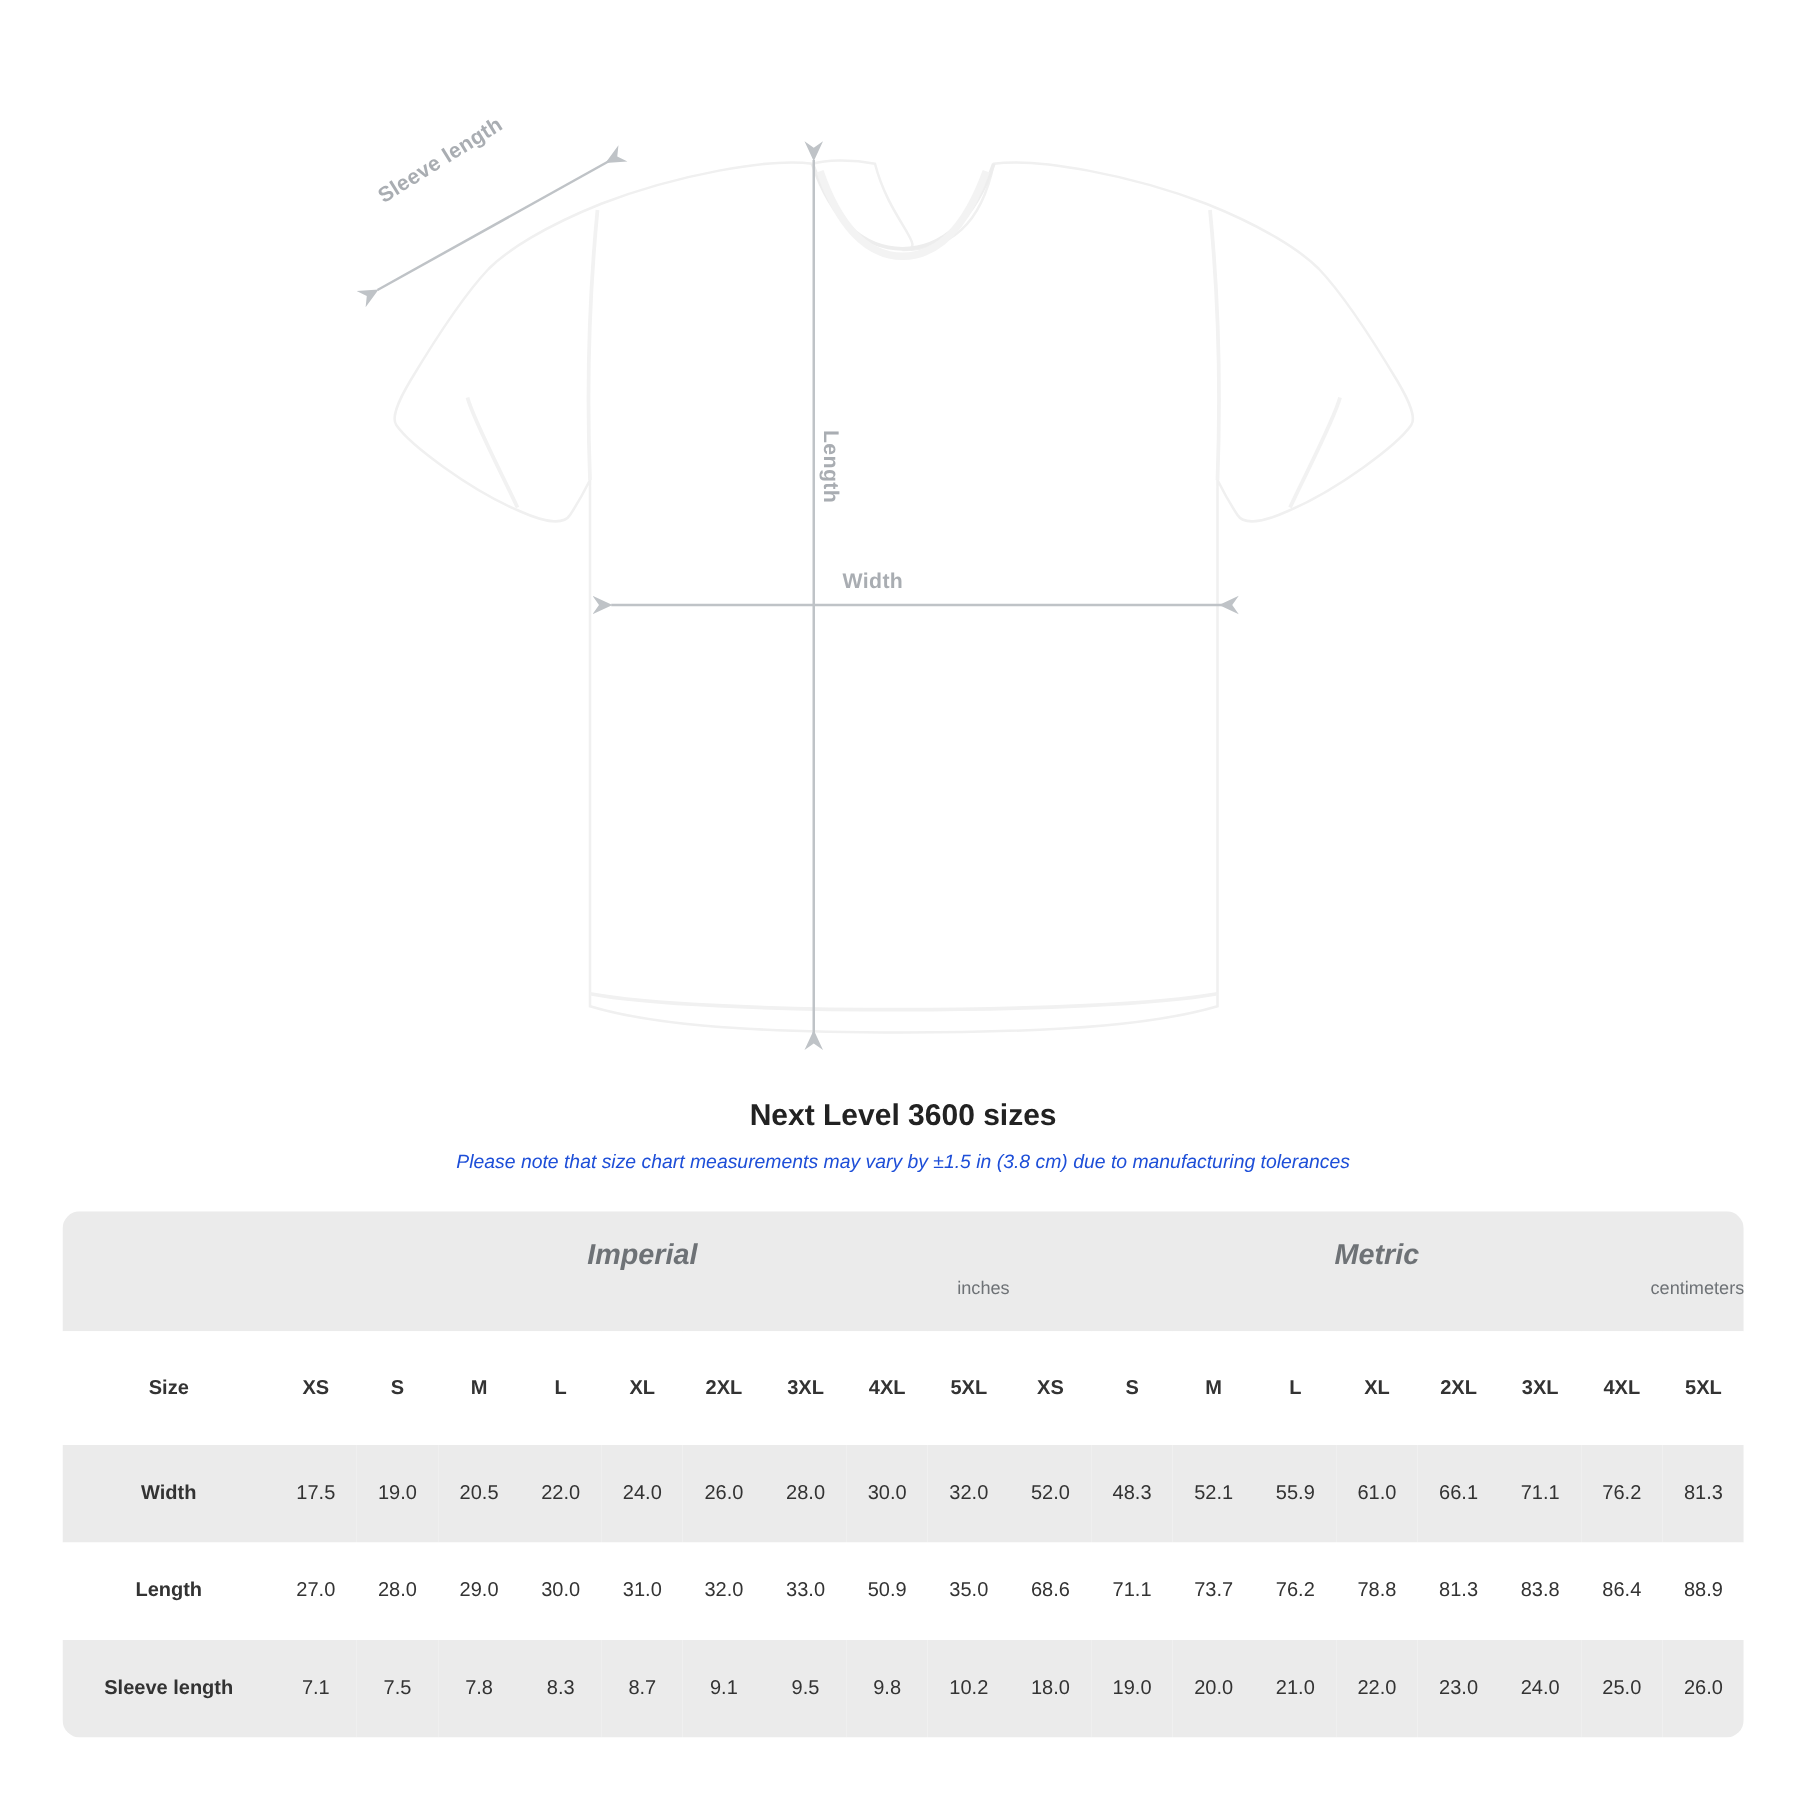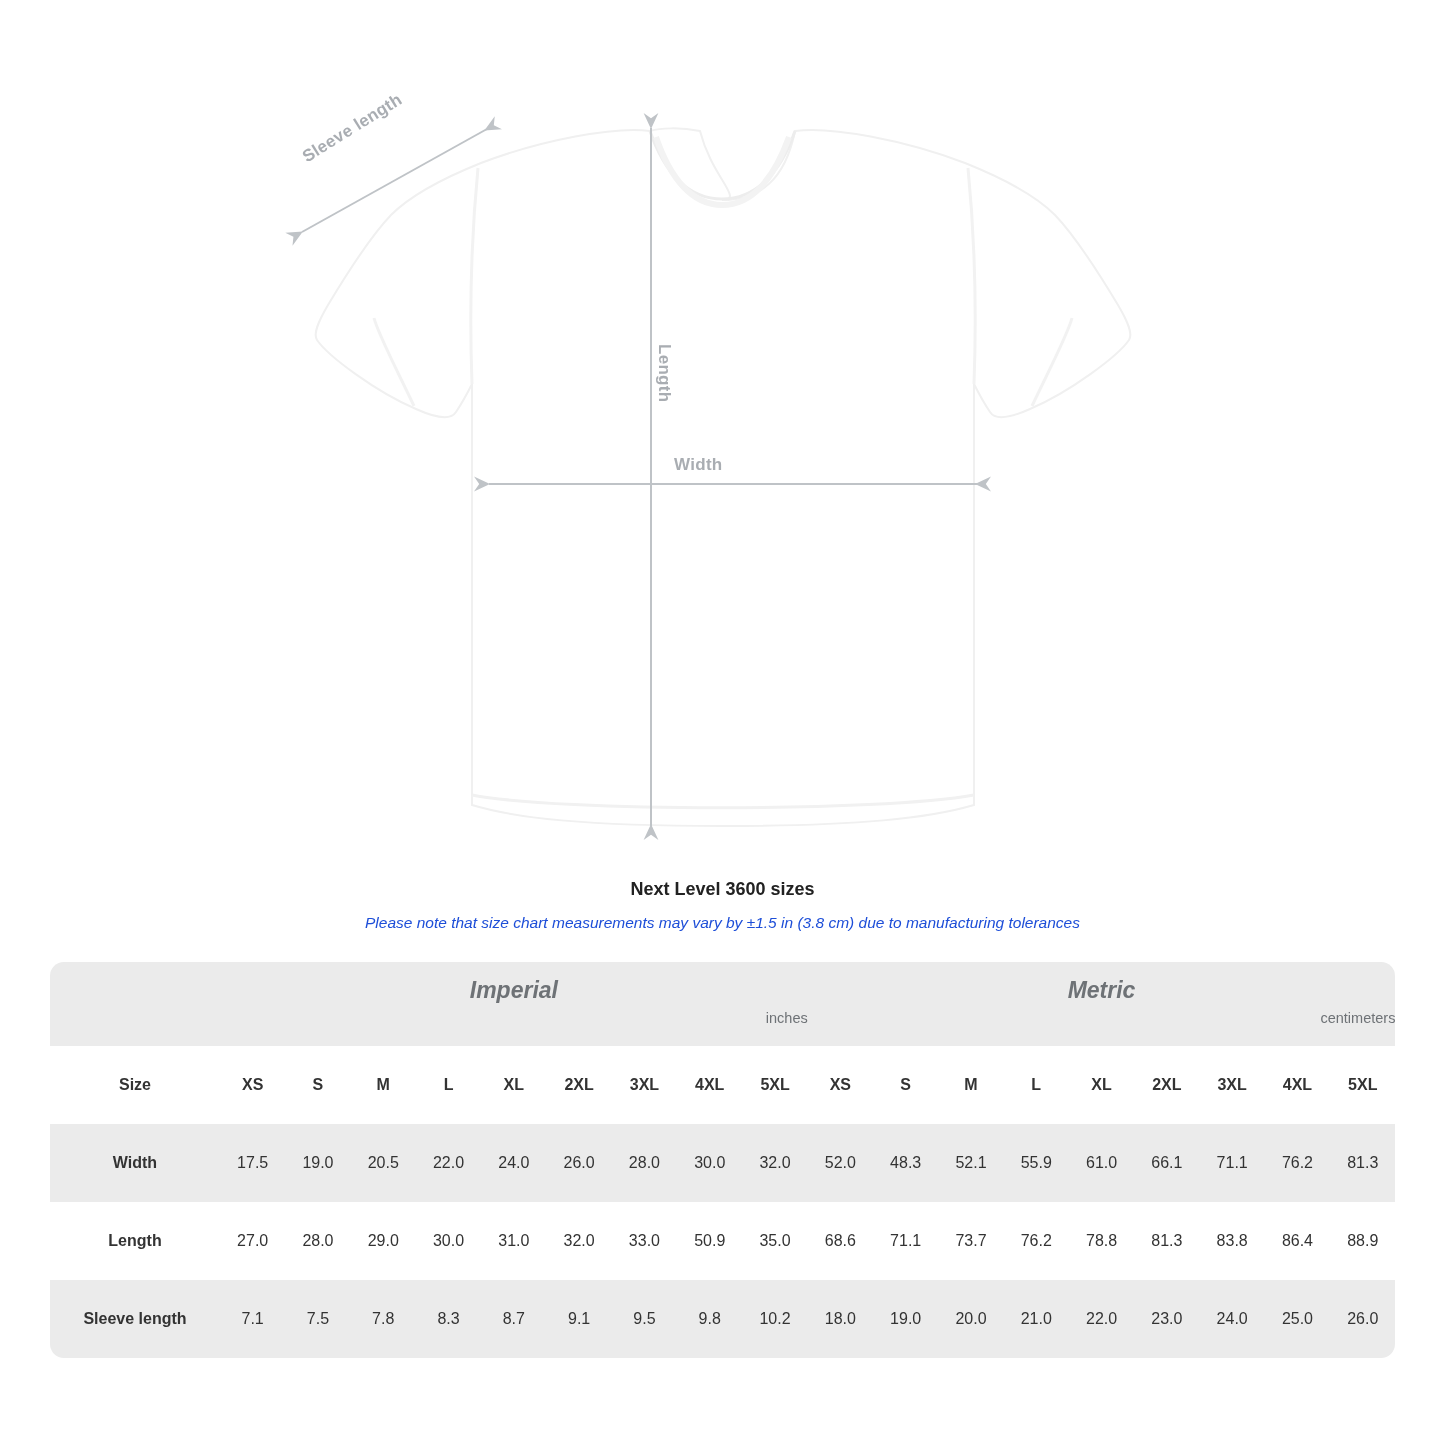--- a/index.html
+++ b/index.html
@@ -60,21 +60,21 @@
     left: 674px;
     top: 455px;
   }
 
   
   .titles {
     text-align: center;
     margin-top: 24px;
   }
   .chart-title {
-    font-size: 18px;
+    font-size: 24px;
     font-weight: bold;
     color: #222222;
     margin: 0;
   }
   .chart-note {
     font-size: 15.5px;
     font-style: italic;
     color: #1d4ed8;
     margin: 14px 0 0 0;
   }
@@ -92,40 +92,40 @@
   }
   table.size-table td, table.size-table th {
     text-align: center;
     vertical-align: middle;
     font-size: 16px;
     color: #333333;
     padding: 0;
     border: none;
   }
   .unit-head-row td {
-    height: 84px;
+    height: 96px;
     background: #ebebeb;
   }
   .unit-title {
     font-size: 23px;
     font-style: italic;
     font-weight: bold;
     color: #6e7276;
     line-height: 1.25;
   }
   .unit-sub {
     font-size: 14.5px;
     color: #6e7276;
     font-style: normal;
     font-weight: normal;
     line-height: 1.9;
     text-align: right;
   }
   .size-row td {
-    height: 78px;
+    height: 91px;
     background: #ffffff;
     font-weight: bold;
     font-size: 17px;
   }
   .row-label {
     font-weight: bold;
     font-size: 17px;
   }
   .data-row.alt td {
     background: #ebebeb;

